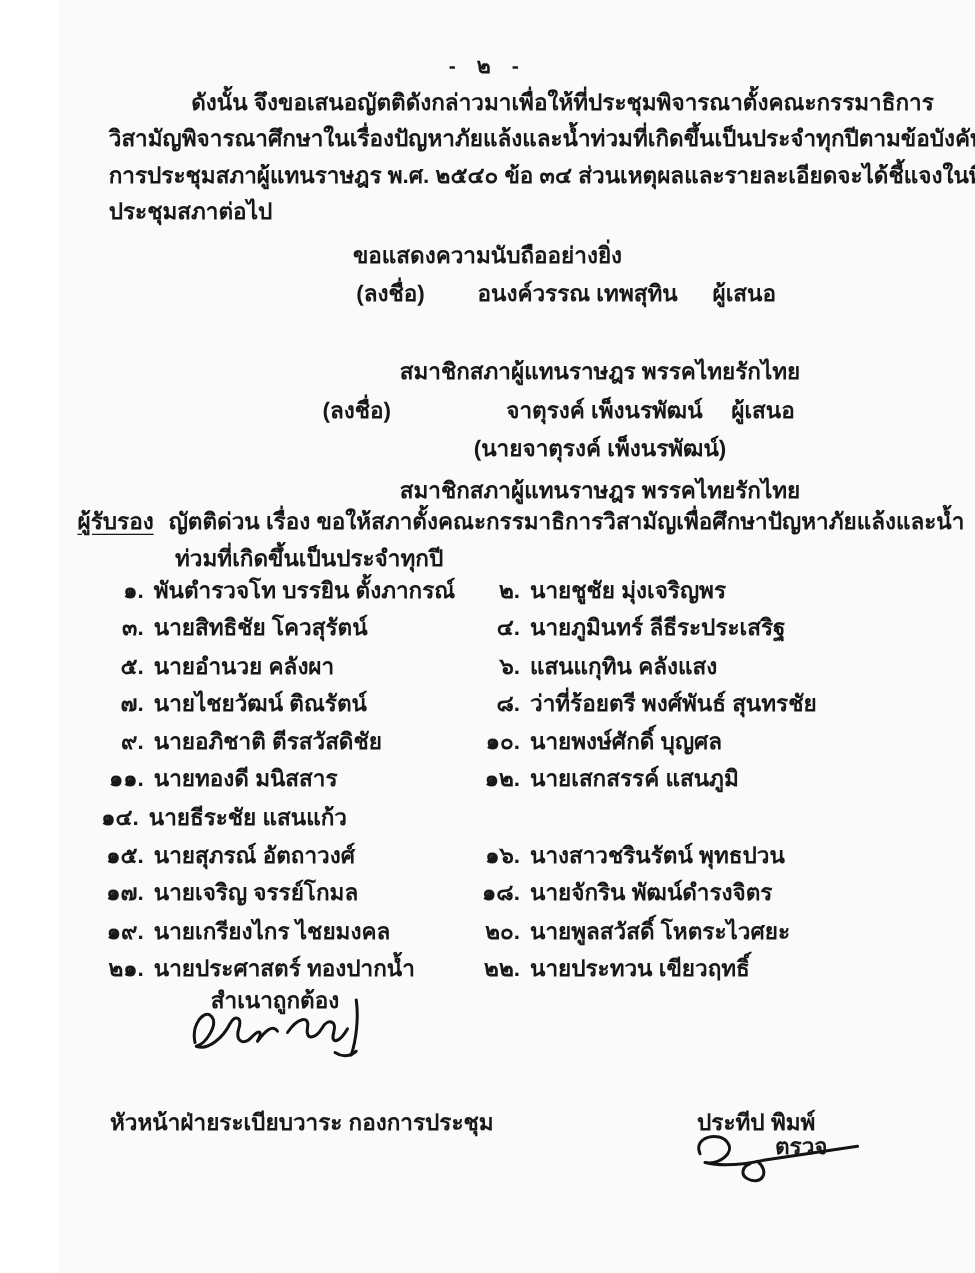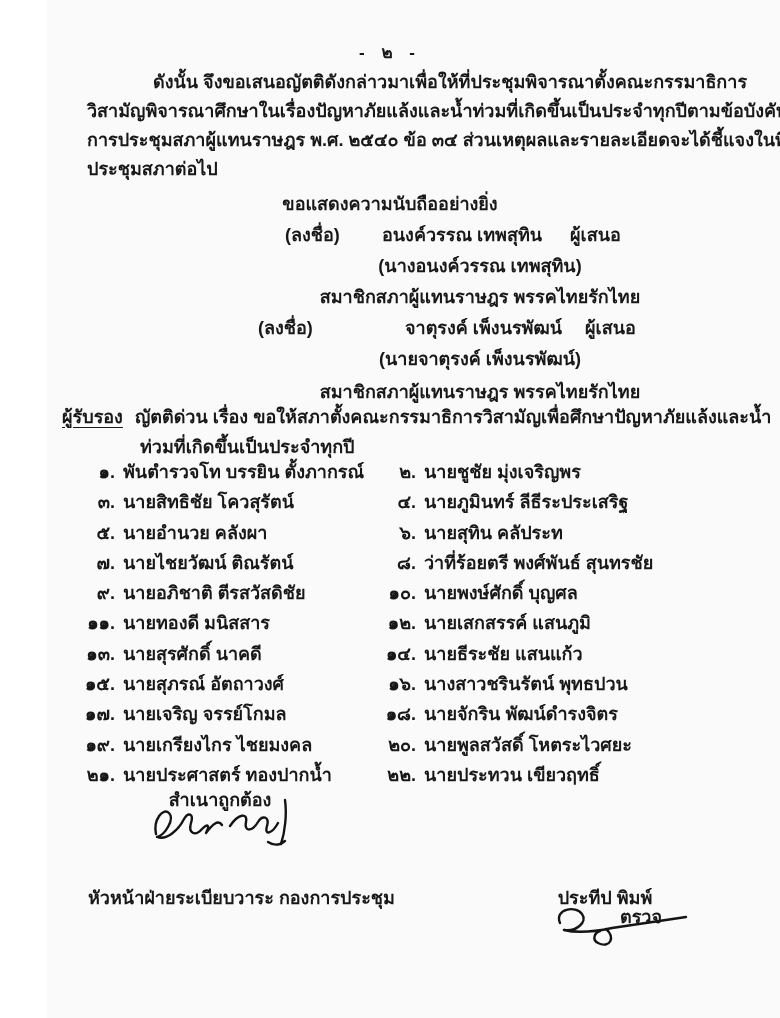--- a/index.html
+++ b/index.html
@@ -51,21 +51,20 @@
     <span class="line">ประชุมสภาต่อไป</span>
   </div>
 
   <div class="abs salutation">ขอแสดงความนับถืออย่างยิ่ง</div>
 
   <div class="abs sign-row" style="top:221px;left:0;width:780px;">
     <span class="abs" style="left:285px;">(ลงชื่อ)</span>
     <span class="abs" style="left:382px;">อนงค์วรรณ เทพสุทิน</span>
     <span class="abs" style="left:570px;">ผู้เสนอ</span>
   </div>
-  <div class="abs centered-block" style="top:252px;left:250px;width:460px;">(นางอนงค์วรรณ เทพสุทิน)</div>
   <div class="abs centered-block" style="top:283px;left:250px;width:460px;">สมาชิกสภาผู้แทนราษฎร พรรคไทยรักไทย</div>
 
   <div class="abs sign-row" style="top:314px;left:0;width:780px;">
     <span class="abs" style="left:258px;">(ลงชื่อ)</span>
     <span class="abs" style="left:405px;">จาตุรงค์ เพ็งนรพัฒน์</span>
     <span class="abs" style="left:585px;">ผู้เสนอ</span>
   </div>
   <div class="abs centered-block" style="top:345px;left:250px;width:460px;">(นายจาตุรงค์ เพ็งนรพัฒน์)</div>
   <div class="abs centered-block" style="top:378px;left:250px;width:460px;">สมาชิกสภาผู้แทนราษฎร พรรคไทยรักไทย</div>
 
@@ -95,21 +94,21 @@
           <span class="nm">นายภูมินทร์ ลีธีระประเสริฐ</span>
         </div>
     </div>
     <div class="list-row">
       <div class="cell left">
           <span class="num">๕.</span>
           <span class="nm">นายอำนวย คลังผา</span>
         </div>
       <div class="cell right">
           <span class="num">๖.</span>
-          <span class="nm">นายสุทิน คลัประท</span>
+          <span class="nm">แสนแกุทิน คลังแสง</span>
         </div>
     </div>
     <div class="list-row">
       <div class="cell left">
           <span class="num">๗.</span>
           <span class="nm">นายไชยวัฒน์ ติณรัตน์</span>
         </div>
       <div class="cell right">
           <span class="num">๘.</span>
           <span class="nm">ว่าที่ร้อยตรี พงศ์พันธ์ สุนทรชัย</span>
@@ -129,24 +128,20 @@
       <div class="cell left">
           <span class="num">๑๑.</span>
           <span class="nm">นายทองดี มนิสสาร</span>
         </div>
       <div class="cell right">
           <span class="num">๑๒.</span>
           <span class="nm">นายเสกสรรค์ แสนภูมิ</span>
         </div>
     </div>
     <div class="list-row">
-      <div class="cell left">
-          <span class="num">๑๓.</span>
-          <span class="nm">นายสุรศักดิ์ นาคดี</span>
-        </div>
       <div class="cell right">
           <span class="num">๑๔.</span>
           <span class="nm">นายธีระชัย แสนแก้ว</span>
         </div>
     </div>
     <div class="list-row">
       <div class="cell left">
           <span class="num">๑๕.</span>
           <span class="nm">นายสุภรณ์ อัตถาวงศ์</span>
         </div>

